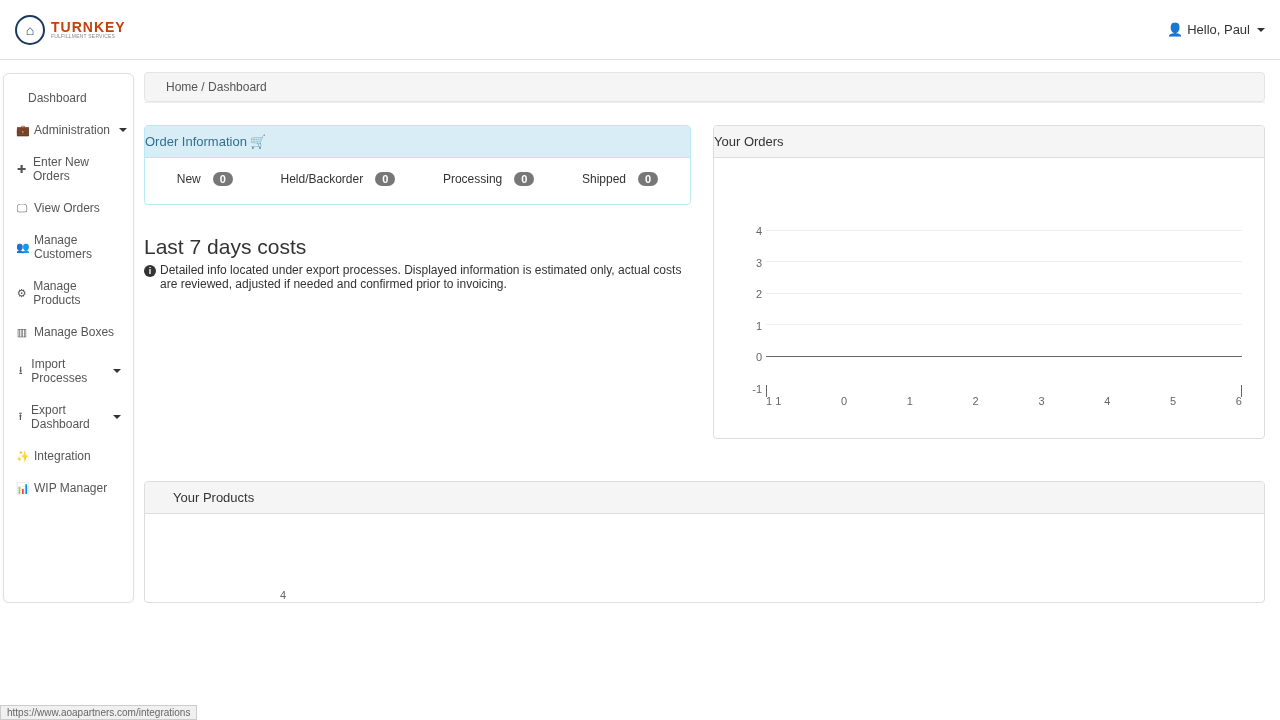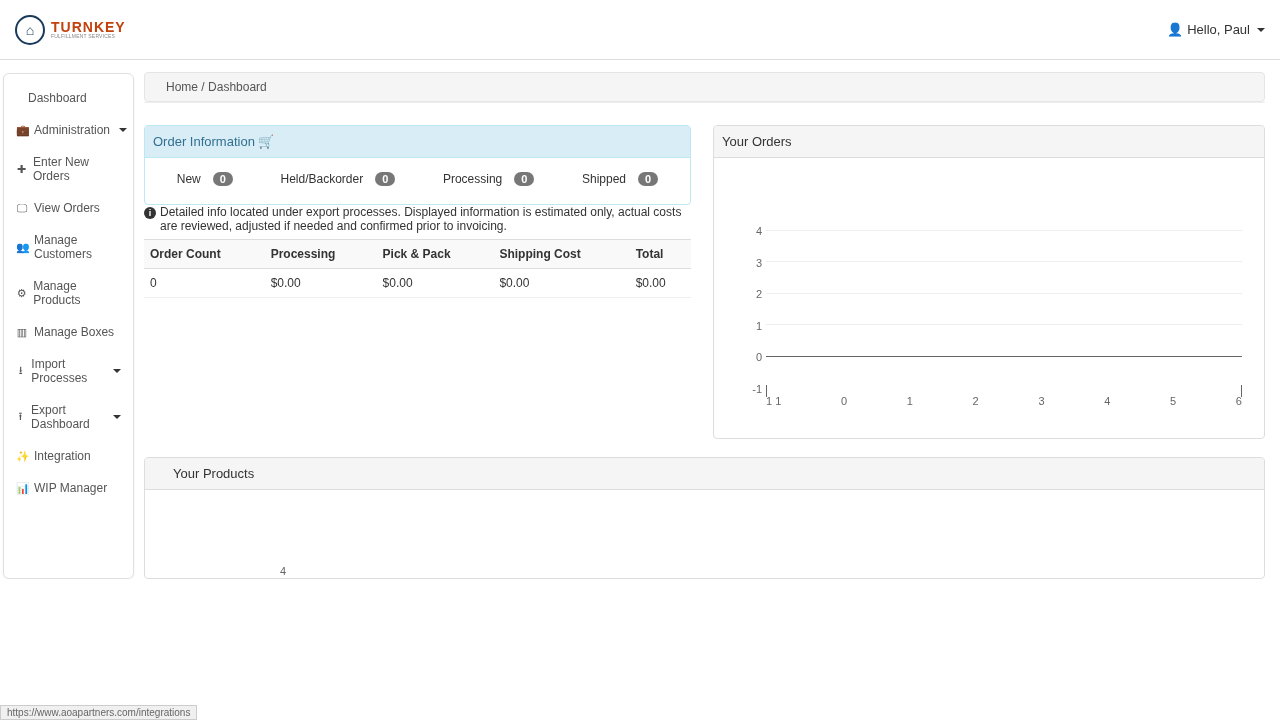--- a/index.html
+++ b/index.html
@@ -18,21 +18,21 @@
 .sidebar-item .icon { width: 12px; text-align: center; font-size: 11px; }
 .content { flex: 1; padding: 12px 15px 0 10px; }
 .breadcrumb { background: #f5f5f5; border: 1px solid #e5e5e5; border-radius: 4px; padding: 7px 21px; font-size: 12px; color: #555; }
 .breadcrumb a { color: #555; text-decoration: none; }
 .page-title { font-size: 30px; font-weight: 400; color: #333; margin: 22px 0 14px 0; }
 .hr { border: none; border-top: 1px solid #eee; margin-bottom: 22px; }
 .row { display: flex; gap: 22px; }
 .col-left { flex: 0 0 547px; }
 .col-right { flex: 1; border-radius: 13px; }
 .panel { border: 1px solid #ddd; border-radius: 4px; overflow: hidden; }
-.panel-heading { padding: 8px 8px; font-size: 13px; background: #f5f5f5; border-bottom: 1px solid #ddd; }
+.panel-heading { padding: 8px 0; font-size: 13px; background: #f5f5f5; border-bottom: 1px solid #ddd; }
 .panel-heading.info { background: #d9edf7; color: #31708f; border-color: #bce8f1; }
 .panel.info { border-color: #bce8f1; }
 .panel-body { padding: 12px; }
 .order-stats { display: flex; justify-content: space-around; padding: 14px 8px 18px; font-size: 12px; }
 .order-stat { display: flex; align-items: center; gap: 12px; }
 .badge { background: #777; color: #fff; border-radius: 9px; padding: 1px 7px; font-size: 11px; font-weight: bold; min-width: 10px; text-align: center; }
 .section-title { font-size: 21px; font-weight: 400; margin: 30px 0 4px; }
 .info-line { font-size: 12px; color: #333; margin-bottom: 6px; display: flex; align-items: flex-start; gap: 4px; }
 .info-icon { width: 12px; height: 12px; background: #333; color: #fff; border-radius: 50%; display: inline-flex; align-items: center; justify-content: center; font-size: 9px; font-weight: bold; flex-shrink: 0; margin-top: 2px; }
 .table { width: 100%; border-collapse: collapse; font-size: 12px; }
@@ -40,21 +40,21 @@
 .table td { padding: 7px 6px; border-bottom: 1px solid #eee; }
 .chart { position: relative; height: 200px; margin: 55px 10px 10px 40px; }
 .chart-y { position: absolute; left: -18px; top: 0; bottom: 30px; display: flex; flex-direction: column; justify-content: space-between; font-size: 11px; color: #666; text-align: right; width: 14px; }
 .chart-grid { position: absolute; left: 0; right: 0; top: 5px; bottom: 38px; }
 .chart-grid .gline { position: absolute; left: 0; right: 0; border-top: 1px solid #eee; }
 .chart-grid .axis { border-top: 1px solid #666; }
 .chart-x { position: absolute; left: 0; right: 0; bottom: 18px; display: flex; justify-content: space-between; font-size: 11px; color: #666; }
 .chart-marker-l, .chart-marker-r { position: absolute; bottom: -10px; width: 1px; height: 12px; background: #666; }
 .chart-marker-l { left: 0; }
 .chart-marker-r { right: 0; }
-.products-row { margin-top: 18px; }
+.products-row { margin-top: 42px; }
 .products-panel .panel-body { position: relative; height: 88px; }
 .p-ytick { position: absolute; left: 135px; top: 75px; font-size: 11px; color: #666; }
 .statusbar { position: fixed; left: 0; bottom: 0; background: #f0f0f0; border: 1px solid #ccc; padding: 1px 6px; font-size: 10px; color: #666; }
 </style>
 </head>
 <body>
 
 <div class="topbar">
   <div class="logo">
     <div class="logo-mark">⌂</div>
@@ -149,44 +149,25 @@
               <span>Processing</span>
               <span class="badge">0</span>
             </div>
             <div class="order-stat">
               <span>Shipped</span>
               <span class="badge">0</span>
             </div>
           </div>
         </div>
 
+        <h2 class="section-title">Last 7 days costs</h2>
         <div class="info-line">
           <span class="info-icon">i</span>
           <span>Detailed info located under export processes. Displayed information is estimated only, actual costs are reviewed, adjusted if needed and confirmed prior to invoicing.</span>
         </div>
-        <table class="table">
-          <thead>
-            <tr>
-              <th>Order Count</th>
-              <th>Processing</th>
-              <th>Pick &amp; Pack</th>
-              <th>Shipping Cost</th>
-              <th>Total</th>
-            </tr>
-          </thead>
-          <tbody>
-            <tr>
-              <td>0</td>
-              <td>$0.00</td>
-              <td>$0.00</td>
-              <td>$0.00</td>
-              <td>$0.00</td>
-            </tr>
-          </tbody>
-        </table>
       </div>
 
       <div class="col-right">
         <div class="panel">
           <div class="panel-heading">Your Orders</div>
           <div class="panel-body" style="height:280px; position:relative;">
             <div class="chart">
               <div class="chart-y">
                 <span>4</span>
                 <span>3</span>

